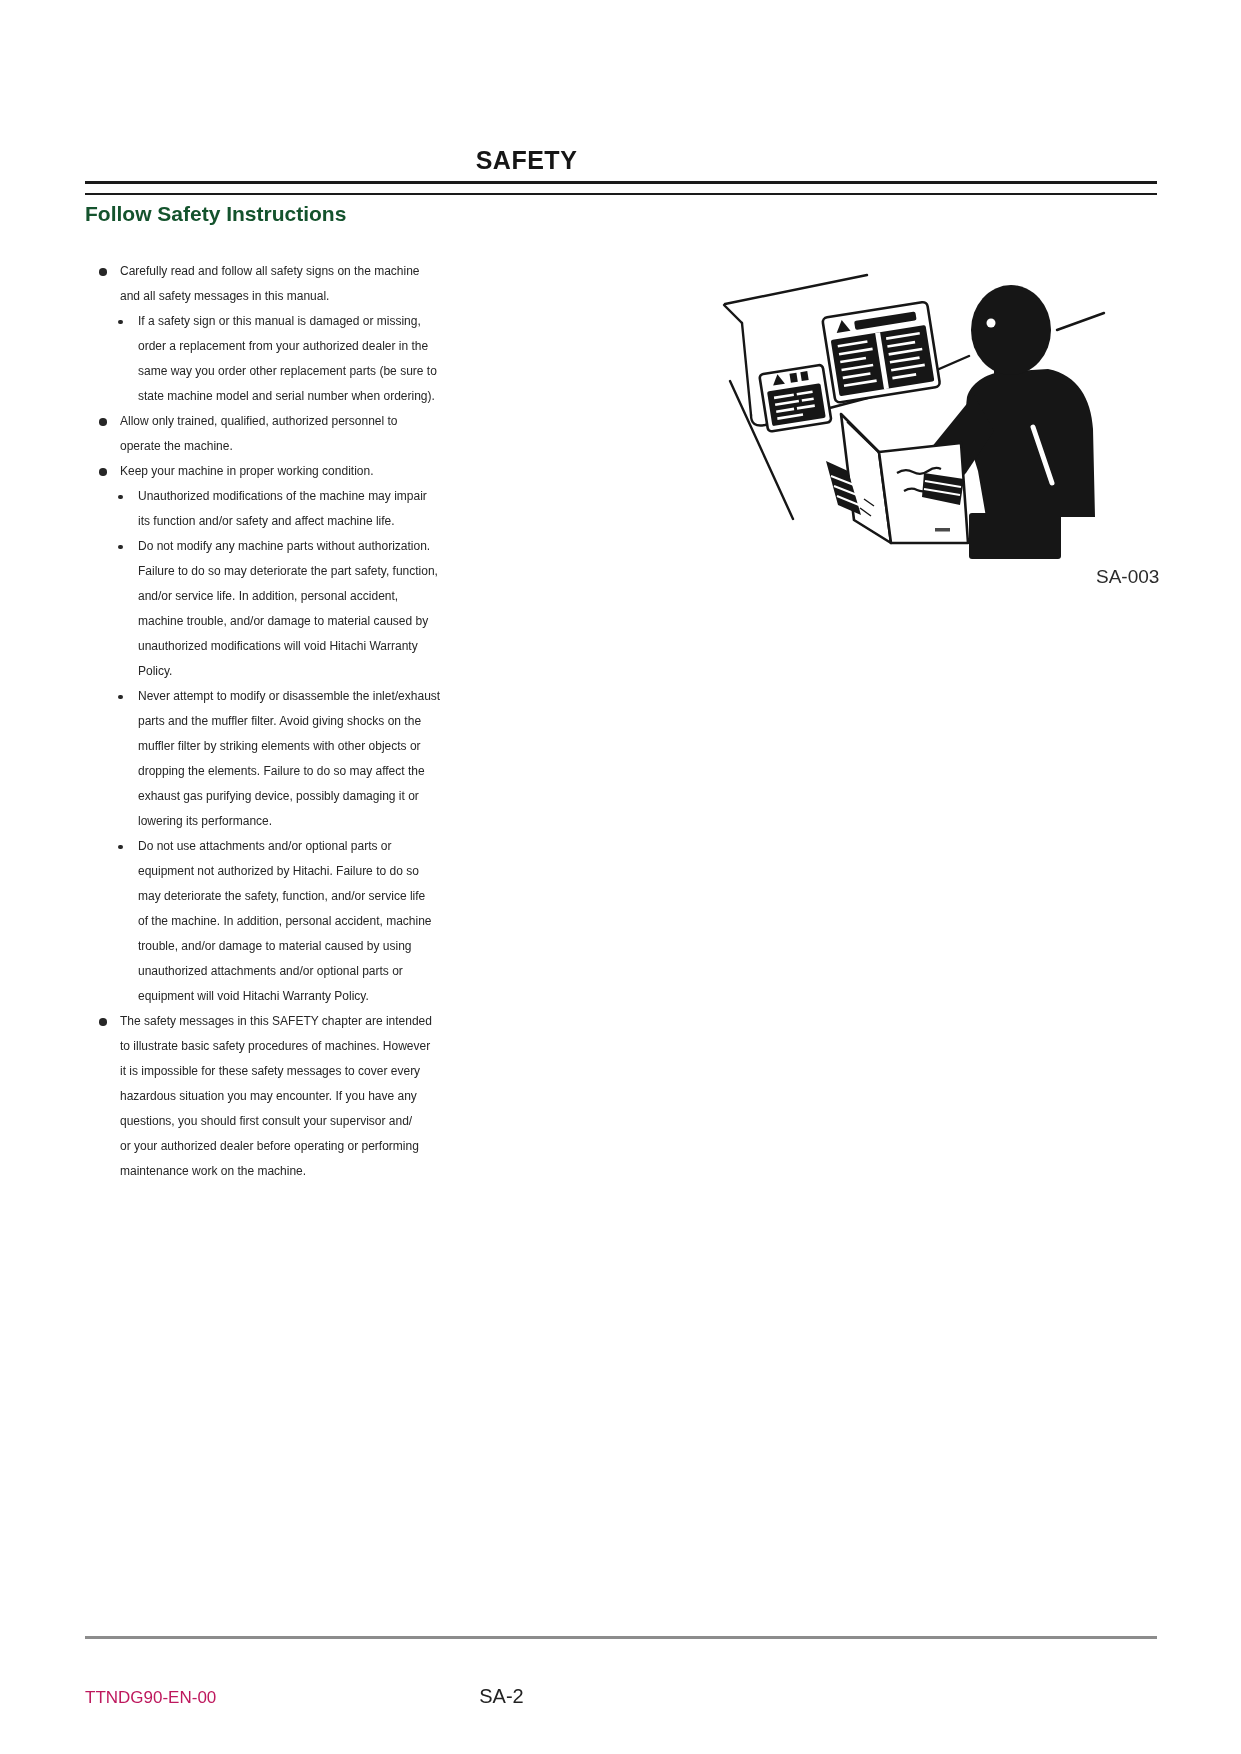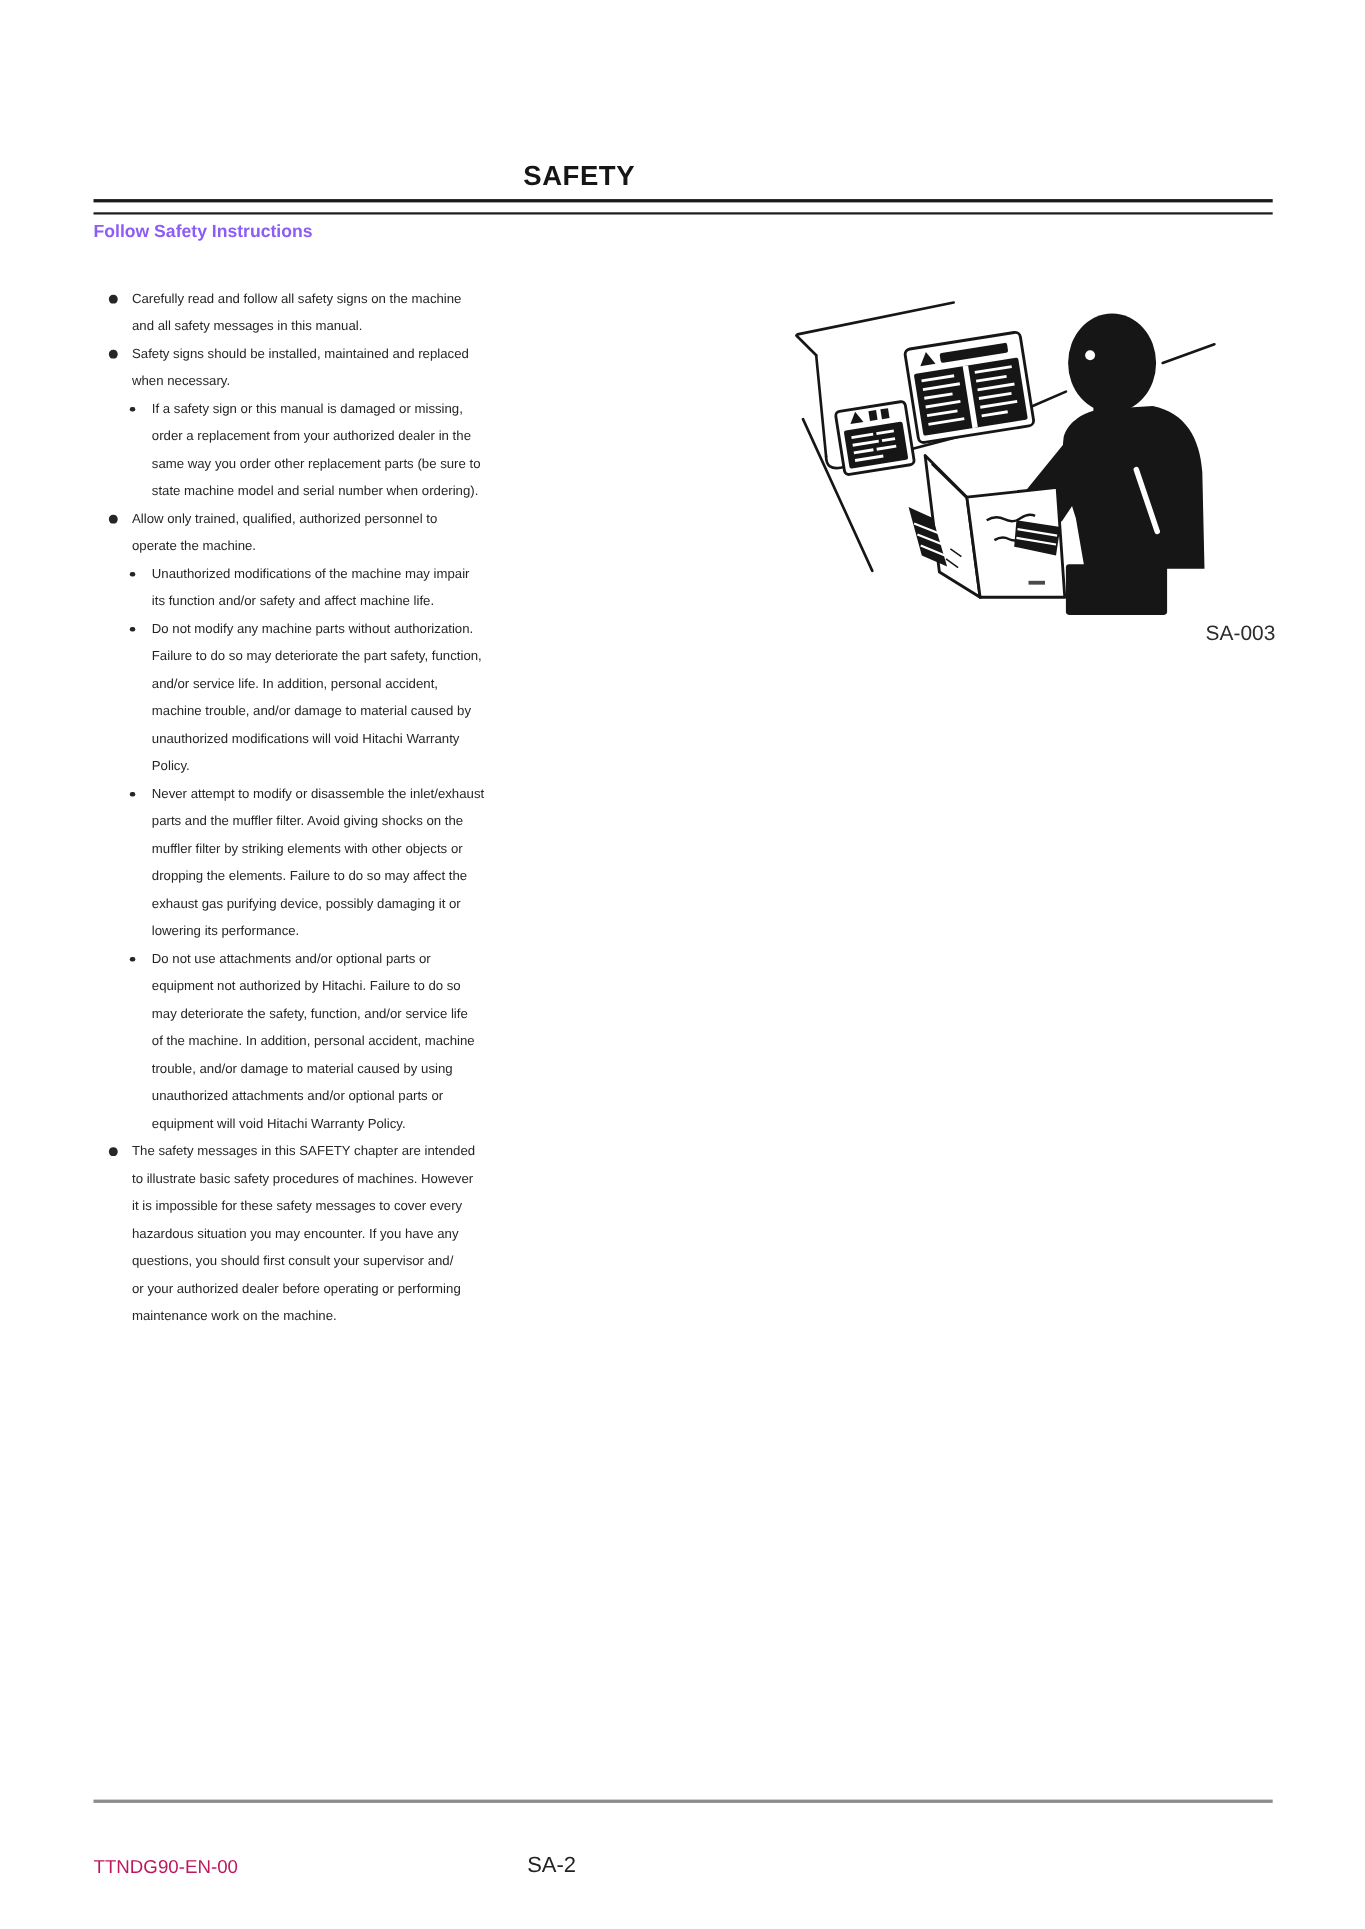--- a/index.html
+++ b/index.html
@@ -12,21 +12,21 @@
     position:absolute;left:0;top:146px;width:1053px;
     text-align:center;font-size:25px;font-weight:bold;color:#161616;
     letter-spacing:.5px;
   }
   .title-rule{
     position:absolute;left:85px;top:181px;width:1072px;height:9px;
     border-top:3px solid #1a1a1a;border-bottom:2.5px solid #1a1a1a;
   }
   .section-heading{
     position:absolute;left:85px;top:202px;
-    font-size:16px;font-weight:bold;color:#8b5cf6;
+    font-size:21px;font-weight:bold;color:#14532d;
   }
   .bullets{position:absolute;left:85px;top:259px;width:580px;}
   .bullet{position:relative;}
   .bullet .btext{
     margin:0;white-space:pre;font-size:12px;line-height:25px;color:#262626;
   }
   .lvl1 .btext{padding-left:35px;}
   .lvl2 .btext{padding-left:53px;}
   .marker{position:absolute;background:#262626;border-radius:50%;}
   .lvl1 > .marker{left:14px;top:9px;width:7.5px;height:7.5px;}
@@ -53,36 +53,35 @@
 <div class="page-title">SAFETY</div>
 <div class="title-rule"></div>
 <div class="section-heading">Follow Safety Instructions</div>
 
 <div class="bullets">
   <div class="bullet lvl1">
       <span class="marker"></span>
       <p class="btext">Carefully read and follow all safety signs on the machine
 and all safety messages in this manual.</p>
     </div>
-  <div class="bullet lvl1">
-      <span class="marker"></span>
-      <p class="btext">Safety signs should be installed, maintained and replaced
-when necessary.</p>
-    </div>
   <div class="bullet lvl2">
       <span class="marker"></span>
       <p class="btext">If a safety sign or this manual is damaged or missing,
 order a replacement from your authorized dealer in the
 same way you order other replacement parts (be sure to
 state machine model and serial number when ordering).</p>
     </div>
   <div class="bullet lvl1">
       <span class="marker"></span>
       <p class="btext">Allow only trained, qualified, authorized personnel to
 operate the machine.</p>
+    </div>
+  <div class="bullet lvl1">
+      <span class="marker"></span>
+      <p class="btext">Keep your machine in proper working condition.</p>
     </div>
   <div class="bullet lvl2">
       <span class="marker"></span>
       <p class="btext">Unauthorized modifications of the machine may impair
 its function and/or safety and affect machine life.</p>
     </div>
   <div class="bullet lvl2">
       <span class="marker"></span>
       <p class="btext">Do not modify any machine parts without authorization.
 Failure to do so may deteriorate the part safety, function,

